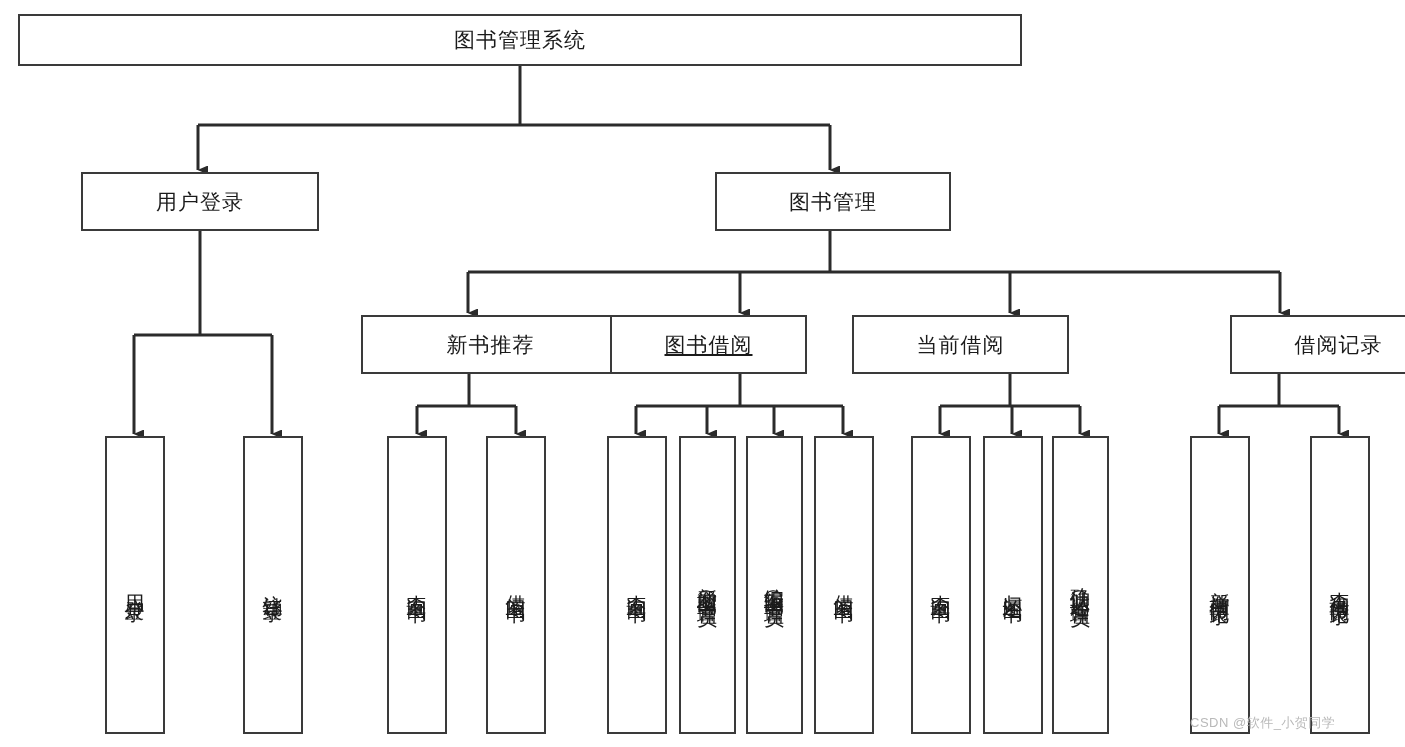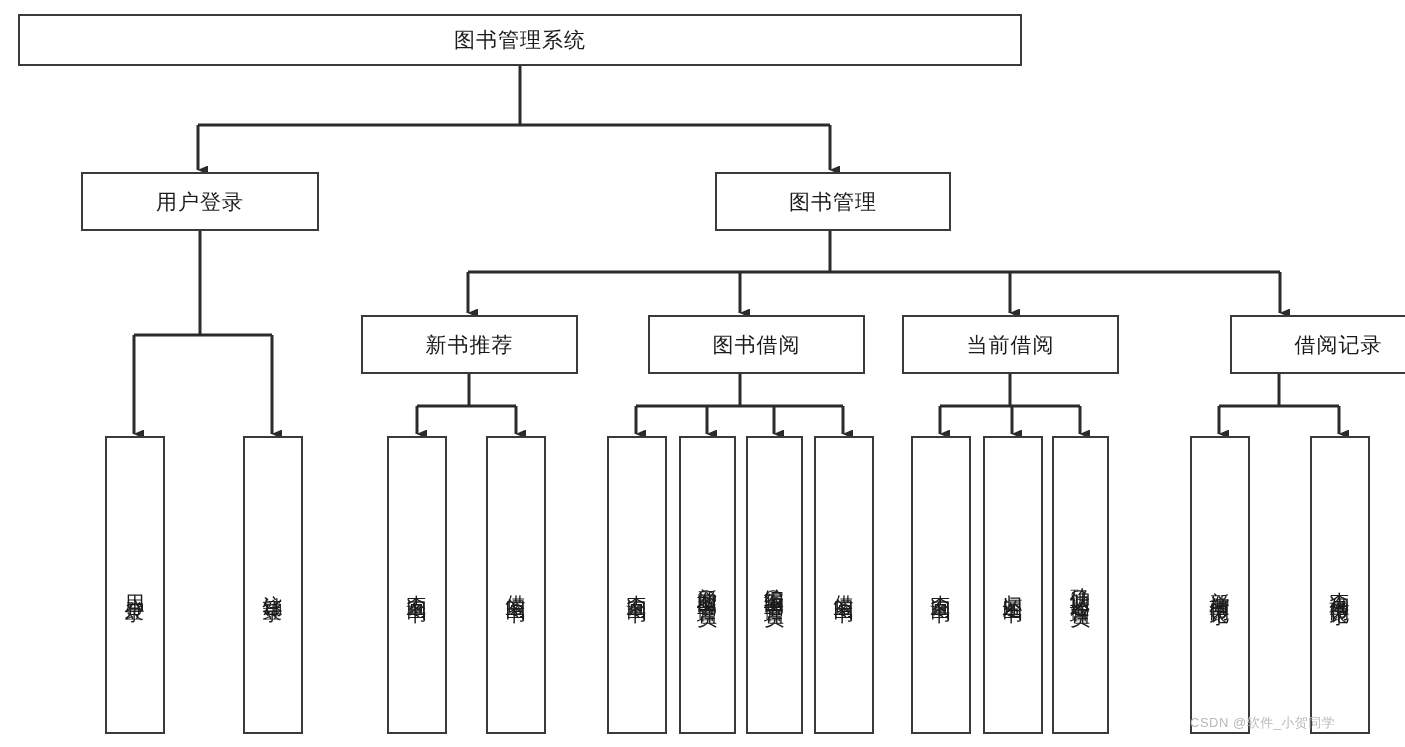--- a/index.html
+++ b/index.html
@@ -112,27 +112,27 @@
   <div id="nodes-layer">
       <div class="node horizontal" style="left: 18px; top: 14px; width: 1004px; height: 52px;">
         <span>图书管理系统</span>
       </div>
       <div class="node horizontal" style="left: 81px; top: 172px; width: 238px; height: 59px;">
         <span>用户登录</span>
       </div>
       <div class="node horizontal" style="left: 715px; top: 172px; width: 236px; height: 59px;">
         <span>图书管理</span>
       </div>
-      <div class="node horizontal" style="left: 361px; top: 315px; width: 217px; height: 59px;">
+      <div class="node horizontal" style="left: 361px; top: 315px; width: 259px; height: 59px;">
         <span>新书推荐</span>
       </div>
-      <div class="node horizontal" style="left: 648px; top: 315px; width: 217px; height: 59px;">
+      <div class="node horizontal" style="left: 610px; top: 315px; width: 197px; height: 59px; text-decoration: underline;">
         <span>图书借阅</span>
       </div>
-      <div class="node horizontal" style="left: 902px; top: 315px; width: 217px; height: 59px;">
+      <div class="node horizontal" style="left: 852px; top: 315px; width: 217px; height: 59px;">
         <span>当前借阅</span>
       </div>
       <div class="node horizontal" style="left: 1230px; top: 315px; width: 217px; height: 59px;">
         <span>借阅记录</span>
       </div>
       <div class="node vertical" style="left: 105px; top: 436px; width: 60px; height: 298px;">
         <span>用户登录</span>
       </div>
       <div class="node vertical" style="left: 243px; top: 436px; width: 60px; height: 298px;">
         <span>注销登录</span>

